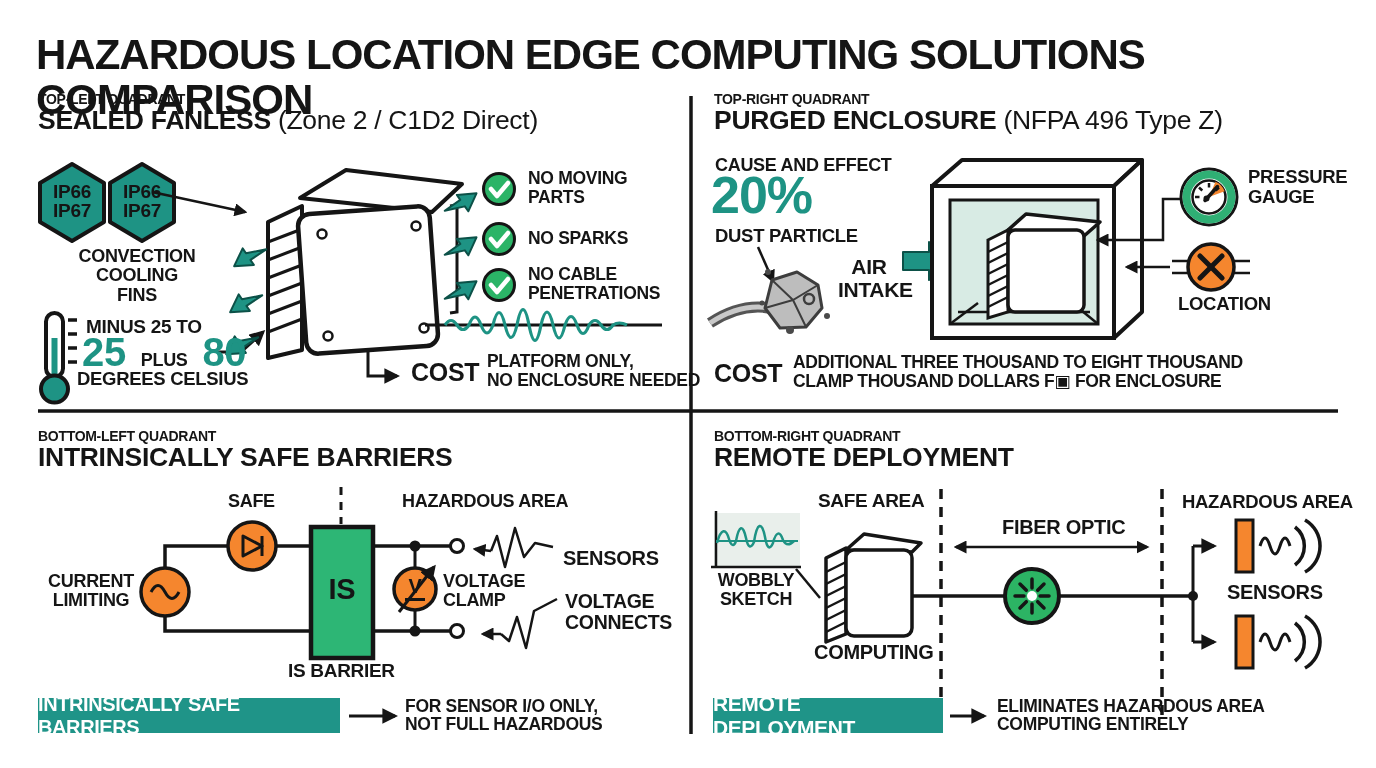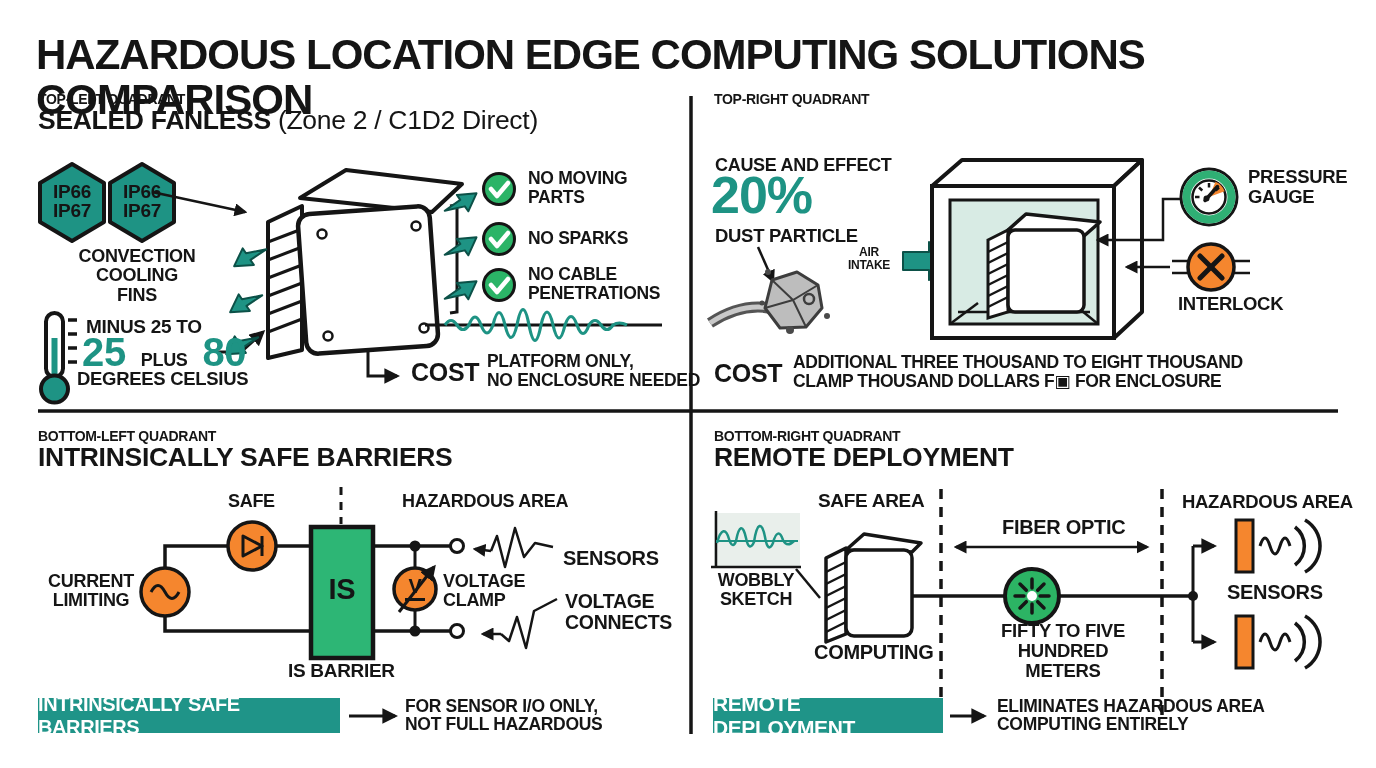--- a/index.html
+++ b/index.html
@@ -268,28 +268,32 @@
 <div class="t" style="left:528px;top:169px;font-size:17.5px;">NO MOVING
 PARTS</div>
 <div class="t" style="left:528px;top:229px;font-size:17.5px;">NO SPARKS</div>
 <div class="t" style="left:528px;top:265px;font-size:17.5px;">NO CABLE
 PENETRATIONS</div>
 <div class="t" style="left:411px;top:359px;font-size:25px;">COST</div>
 <div class="t" style="left:487px;top:352px;font-size:17.5px;">PLATFORM ONLY,
 NO ENCLOSURE NEEDED</div>
 
 <div class="t" style="left:714px;top:92px;font-size:14px;text-align:right;">TOP-RIGHT QUADRANT</div>
+<div class="t" style="left:714px;top:106px;font-size:26.5px;white-space:nowrap;">
+  <span>PURGED ENCLOSURE</span>
+  <span class="subtitle">(NFPA 496 Type Z)</span>
+</div>
 <div class="t" style="left:715px;top:156px;font-size:18px;">CAUSE AND EFFECT</div>
 <div class="t teal" style="left:711px;top:169px;font-size:52px;line-height:1;letter-spacing:-1px;text-align:center;">20%</div>
 <div class="t" style="left:715px;top:226px;font-size:18.5px;">DUST PARTICLE</div>
-<div class="t ctr" style="left:838px;top:246px;width:62px;font-size:12px;">AIR
+<div class="t ctr" style="left:838px;top:256px;width:62px;font-size:21px;">AIR
 INTAKE</div>
 <div class="t" style="left:1248px;top:167px;font-size:18.5px;">PRESSURE
 GAUGE</div>
-<div class="t" style="left:1178px;top:294px;font-size:18.5px;">INTERLOCK</div>
+<div class="t" style="left:1178px;top:294px;font-size:18.5px;">LOCATION</div>
 <div class="t" style="left:714px;top:360px;font-size:25px;">COST</div>
 <div class="t" style="left:793px;top:353px;font-size:17.5px;letter-spacing:-0.4px;">ADDITIONAL THREE THOUSAND TO EIGHT THOUSAND
 CLAMP THOUSAND DOLLARS F▣ FOR ENCLOSURE</div>
 
 <div class="t" style="left:38px;top:429px;font-size:14px;">BOTTOM-LEFT QUADRANT</div>
 <div class="t" style="left:38px;top:443px;font-size:26.5px;white-space:nowrap;">INTRINSICALLY SAFE BARRIERS</div>
 <div class="t" style="left:228px;top:492px;font-size:18px;">SAFE</div>
 <div class="t" style="left:402px;top:492px;font-size:18px;">HAZARDOUS AREA</div>
 <div class="t ctr" style="left:48px;top:572px;width:86px;font-size:18px;">CURRENT
 LIMITING</div>
@@ -307,22 +311,20 @@
 <div class="t" style="left:405px;top:697px;font-size:17.5px;line-height:1.05;">FOR SENSOR I/O ONLY,
 NOT FULL HAZARDOUS</div>
 
 <div class="t" style="left:714px;top:429px;font-size:14px;">BOTTOM-RIGHT QUADRANT</div>
 <div class="t" style="left:714px;top:443px;font-size:26.5px;white-space:nowrap;">REMOTE DEPLOYMENT</div>
 <div class="t" style="left:818px;top:491px;font-size:19px;">SAFE AREA</div>
 <div class="t ctr" style="left:712px;top:571px;width:88px;font-size:18px;">WOBBLY
 SKETCH</div>
 <div class="t" style="left:814px;top:642px;font-size:20px;">COMPUTING</div>
 <div class="t" style="left:1002px;top:517px;font-size:20px;">FIBER OPTIC</div>
-<div class="t ctr" style="left:983px;top:621px;width:160px;font-size:18.5px;">FIFTY TO FIVE
-HUNDRED METERS</div>
 <div class="t" style="left:1182px;top:492px;font-size:18.5px;">HAZARDOUS AREA</div>
 <div class="t" style="left:1227px;top:582px;font-size:20px;">SENSORS</div>
 <div class="banner" style="left:713px;top:698px;width:230px;">
   <span style="font-size:21px;">REMOTE DEPLOYMENT</span>
 </div>
 <div class="t" style="left:997px;top:697px;font-size:17.5px;line-height:1.05;">ELIMINATES HAZARDOUS AREA
 COMPUTING ENTIRELY</div>
 
 </div>
 

